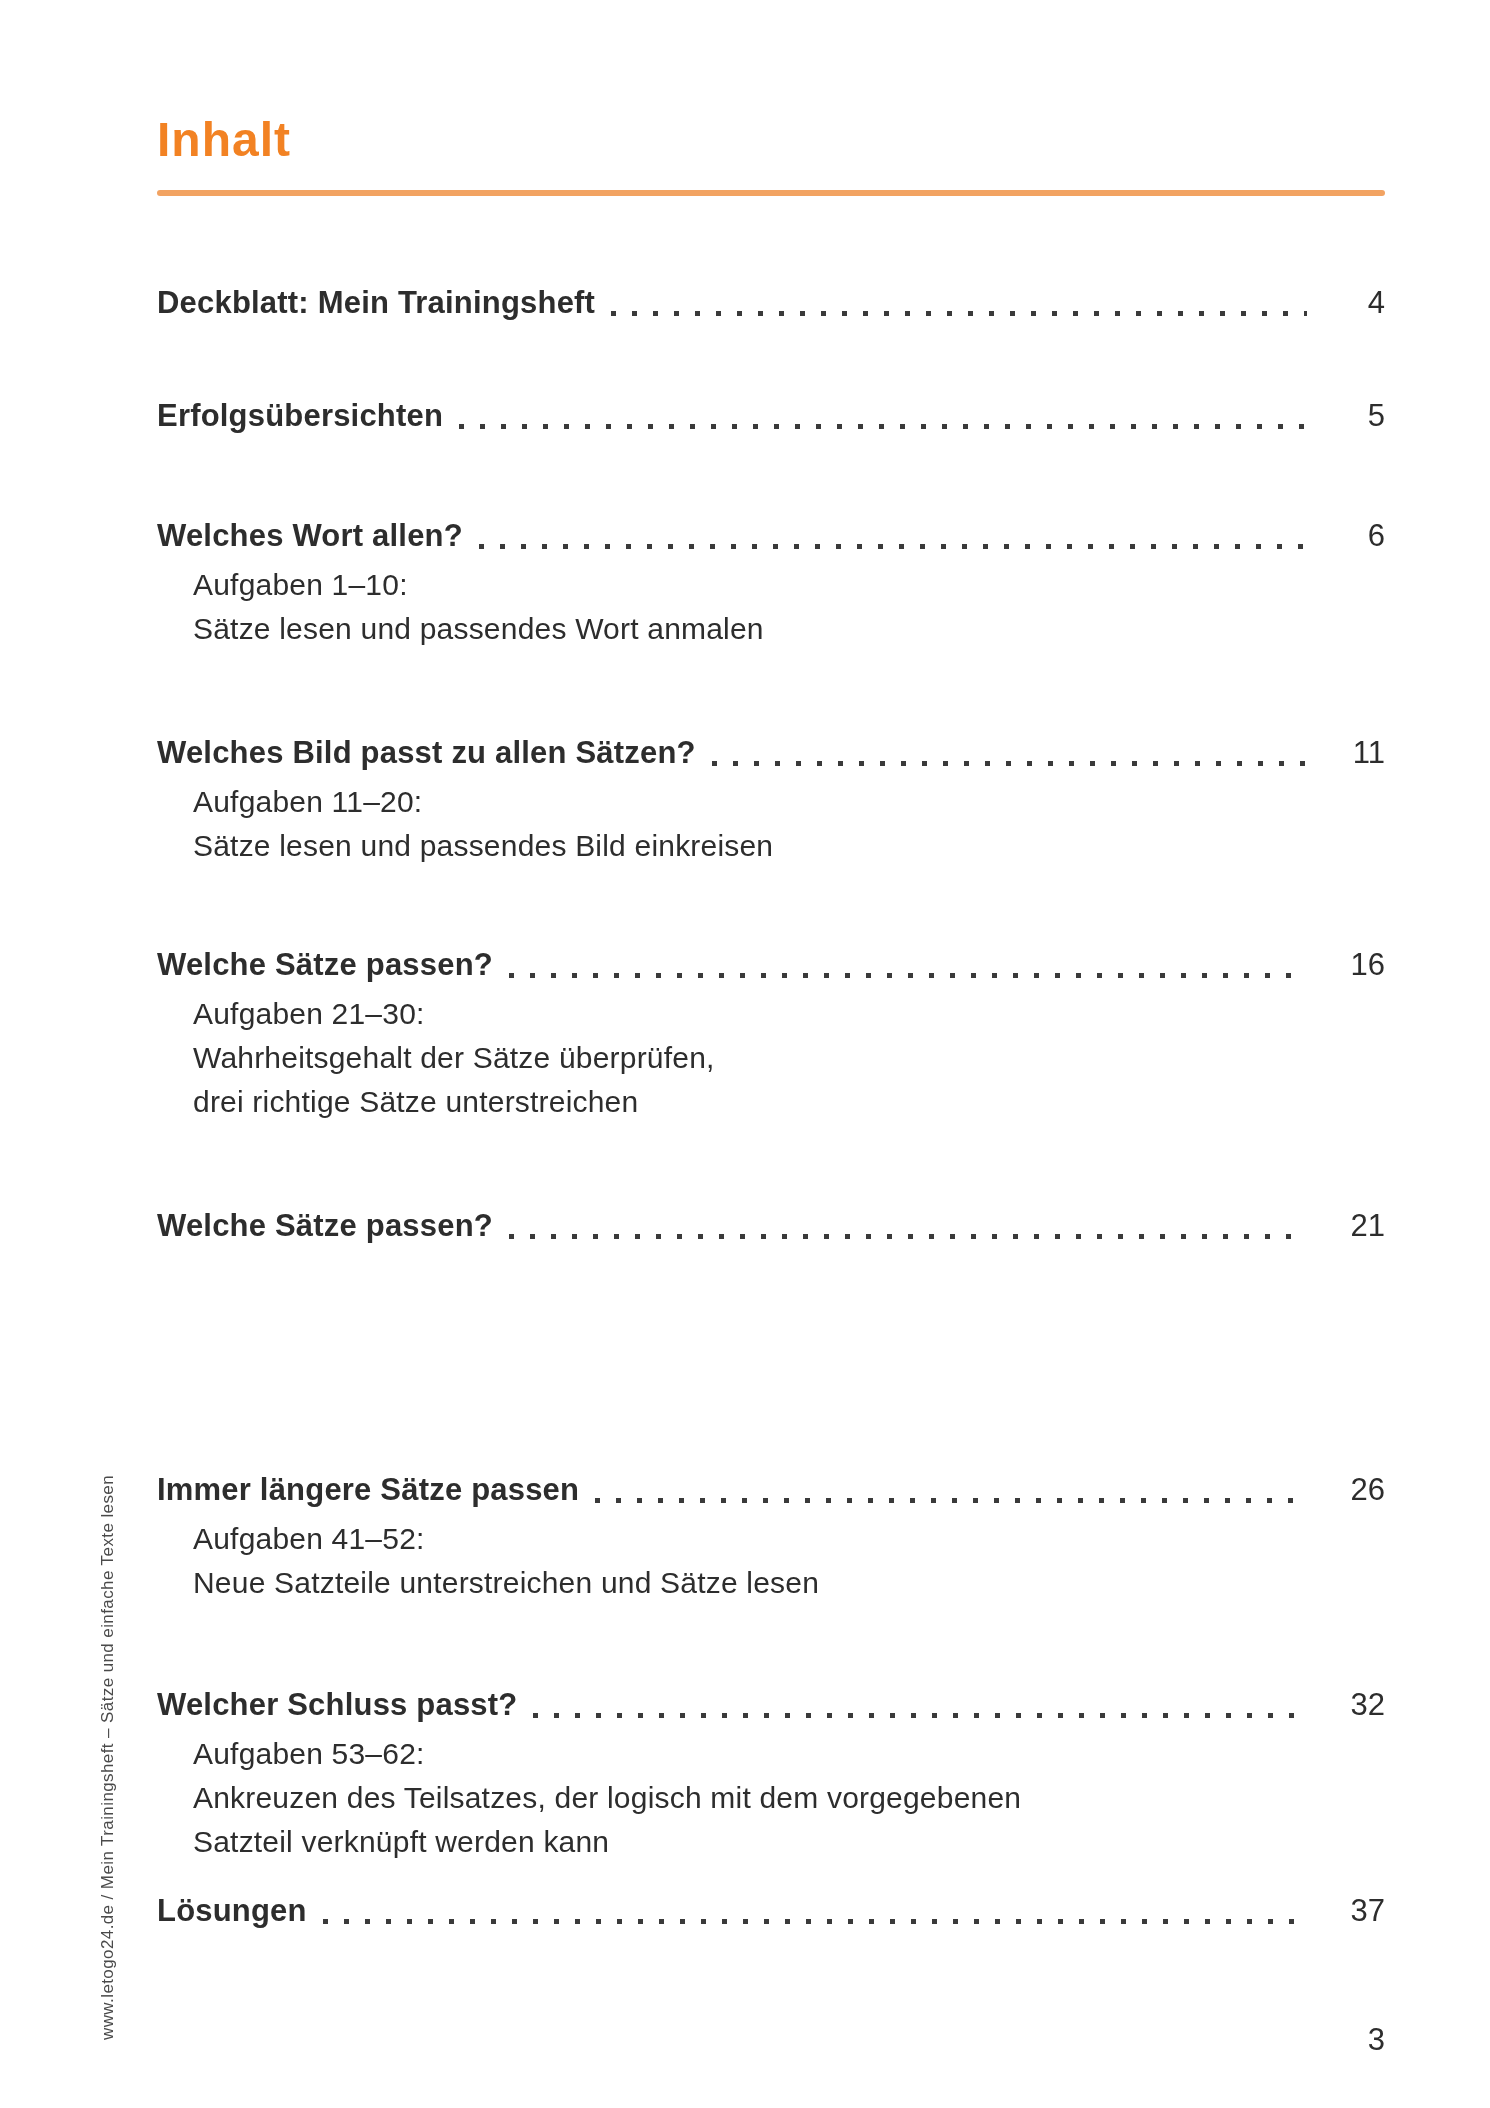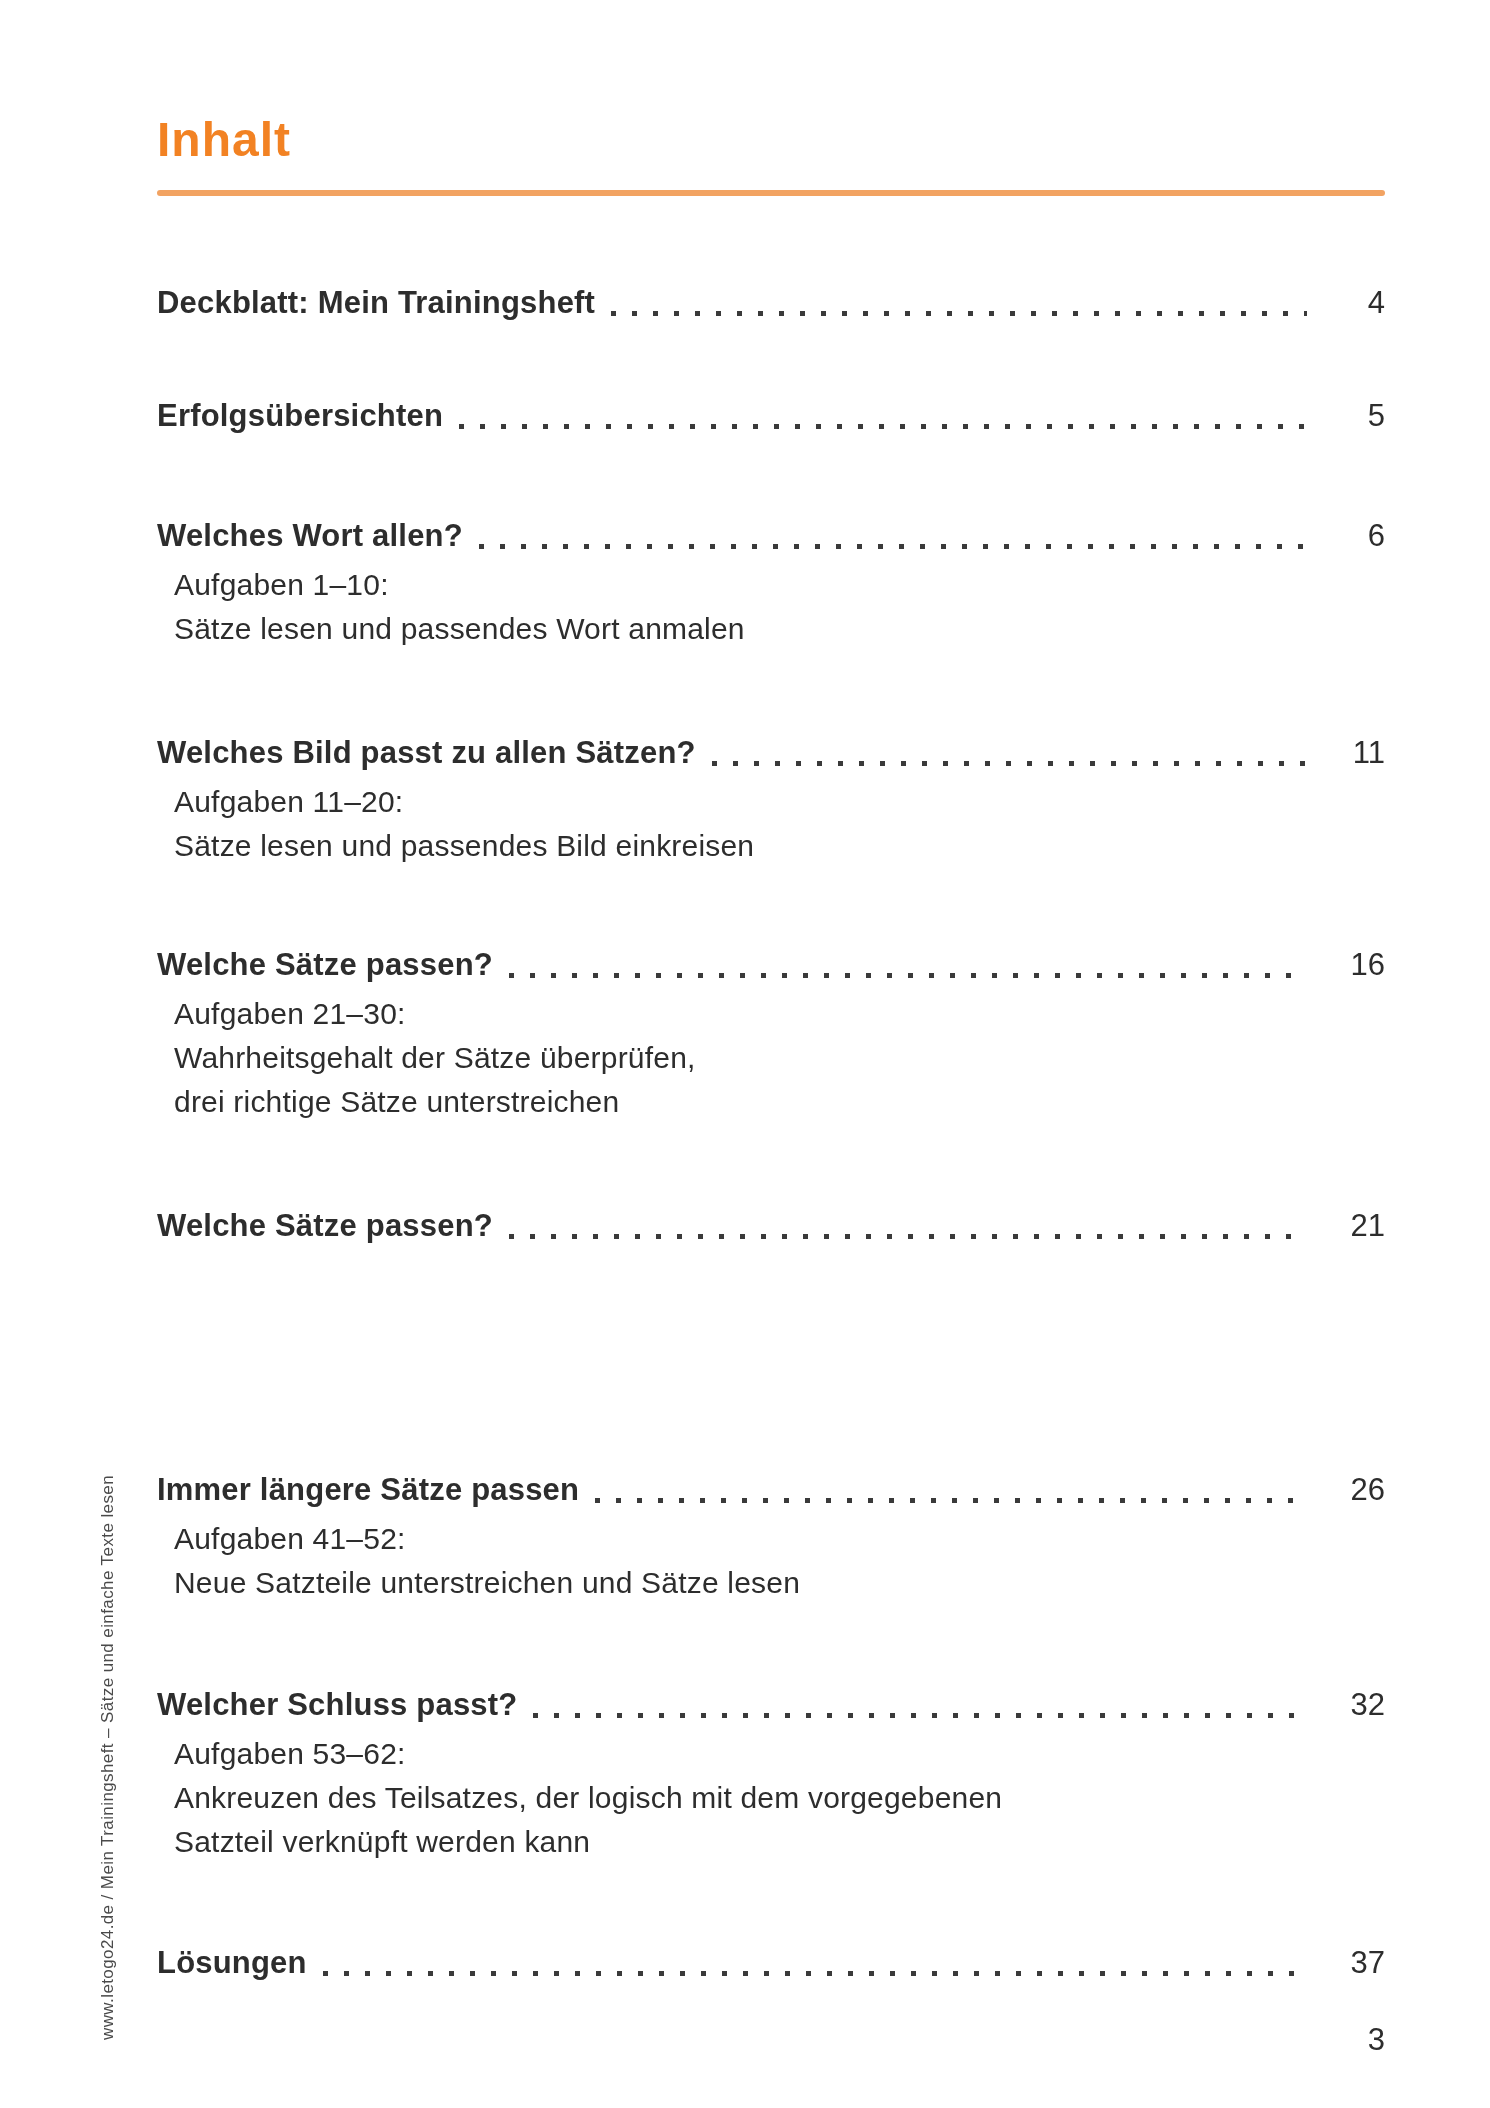--- a/index.html
+++ b/index.html
@@ -60,21 +60,21 @@
     background-image: repeating-linear-gradient(to right, #3a3a3a 0 5px, transparent 5px 21px);
   }
   .pnum {
     width: 64px;
     text-align: right;
     font-size: 31px;
     flex: none;
   }
   .subs {
     margin-top: 6px;
-    margin-left: 17px;
+    margin-left: 36px;
   }
   .subline {
     font-size: 30px;
     line-height: 44px;
     letter-spacing: 0.2px;
   }
   .footer-num {
     position: absolute;
     left: 157px;
     top: 2020px;
@@ -184,21 +184,21 @@
       <span class="leader"></span>
       <span class="pnum">32</span>
     </div>
     <div class="subs">
           <div class="subline">Aufgaben 53–62:</div>
           <div class="subline">Ankreuzen des Teilsatzes, der logisch mit dem vorgegebenen</div>
           <div class="subline">Satzteil verknüpft werden kann</div>
         </div>
   </div>
 
-  <div class="entry" style="top: 1942px;">
+  <div class="entry" style="top: 1890px;">
     <div class="row">
       <span class="etitle">Lösungen</span>
       <span class="leader"></span>
       <span class="pnum">37</span>
     </div>
 
   </div>
 </div>
 
   <div class="footer-num">3</div>

